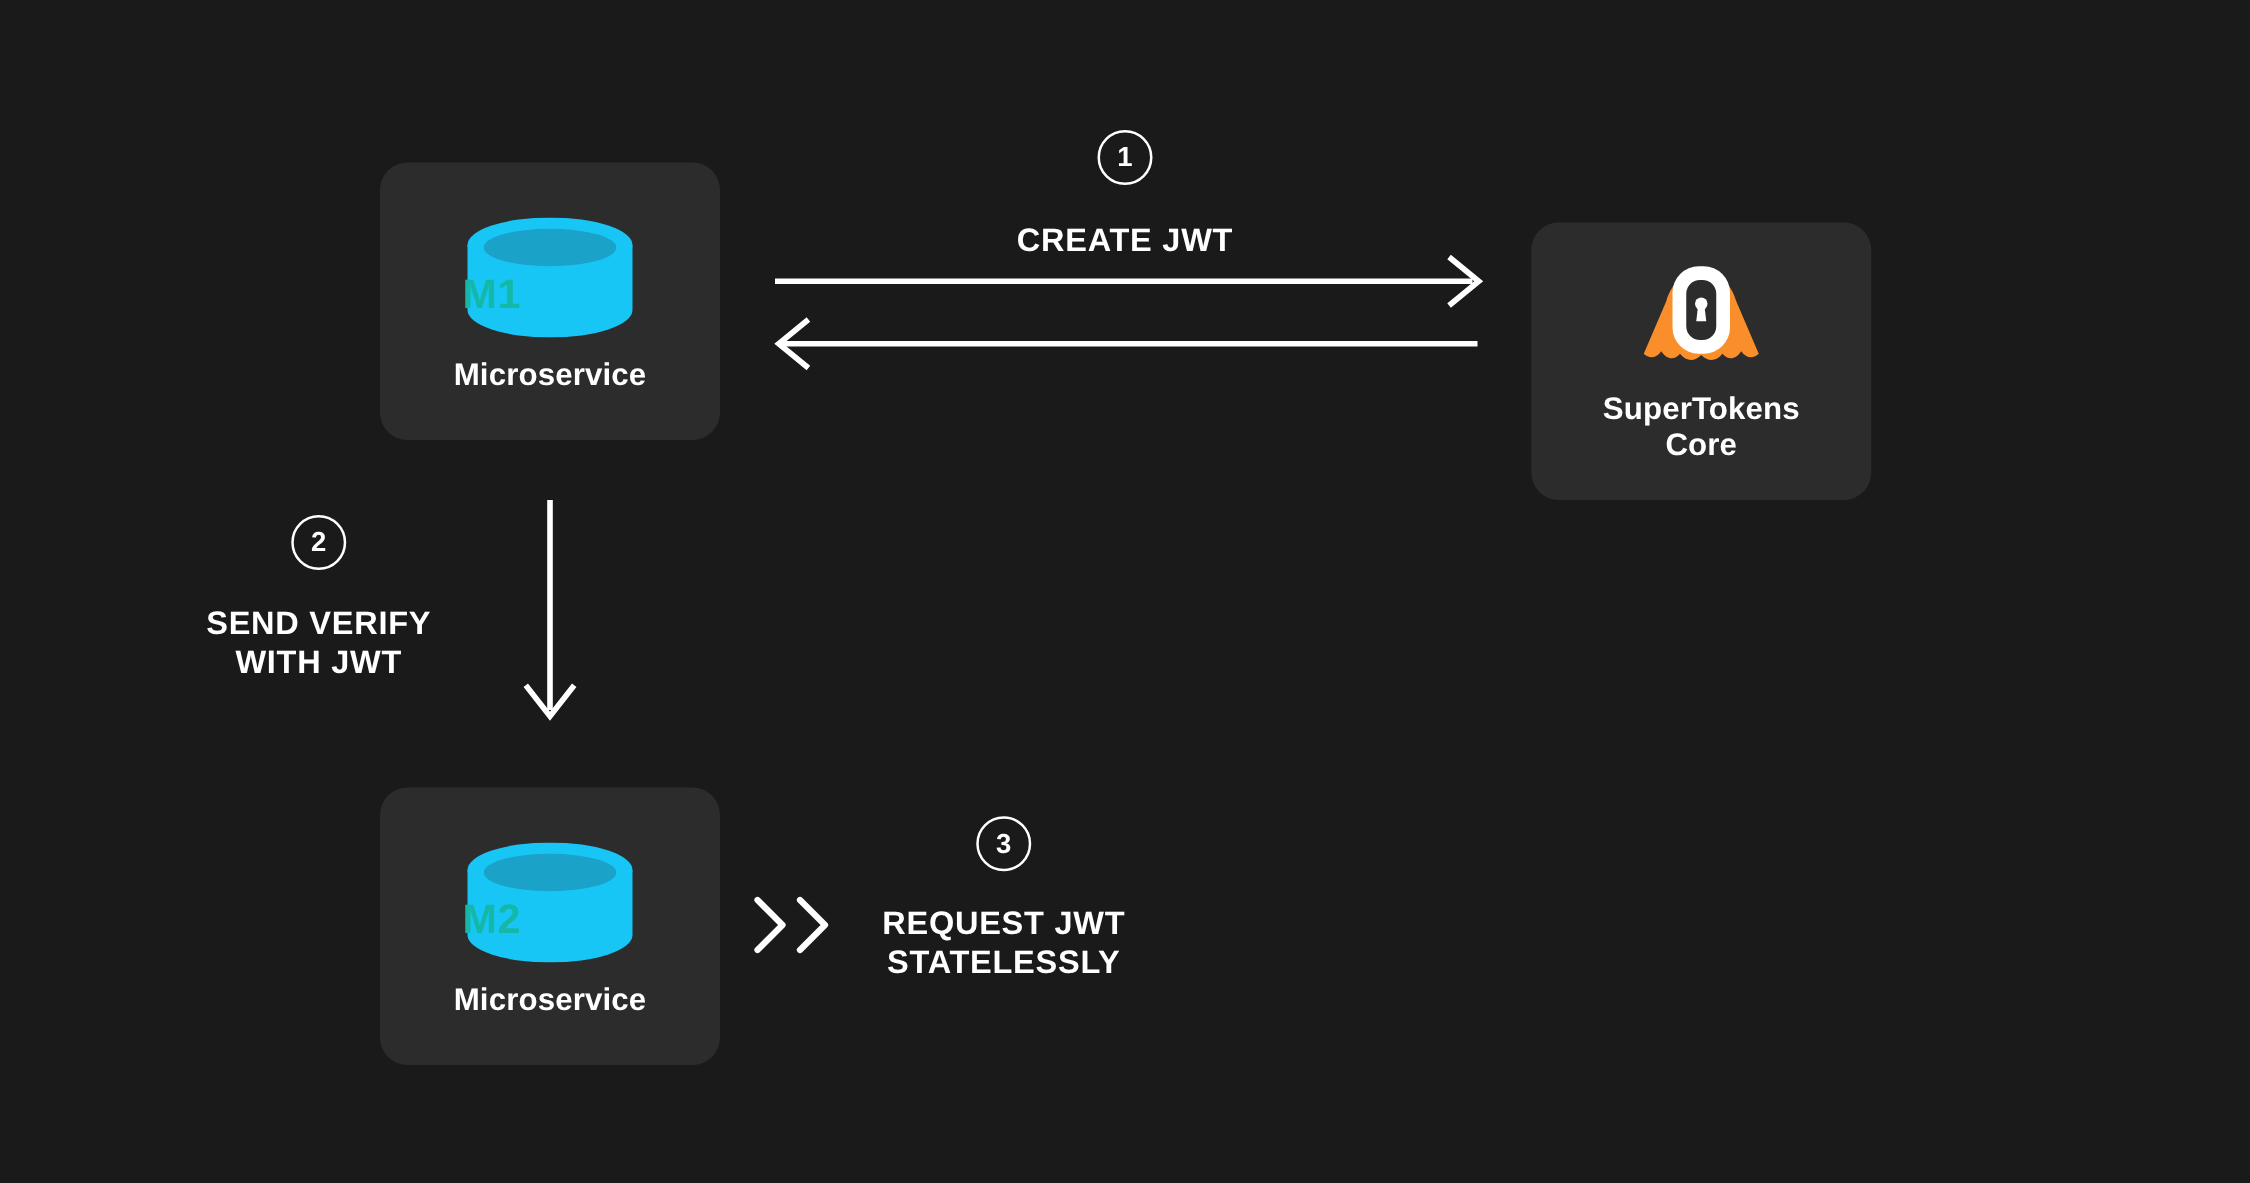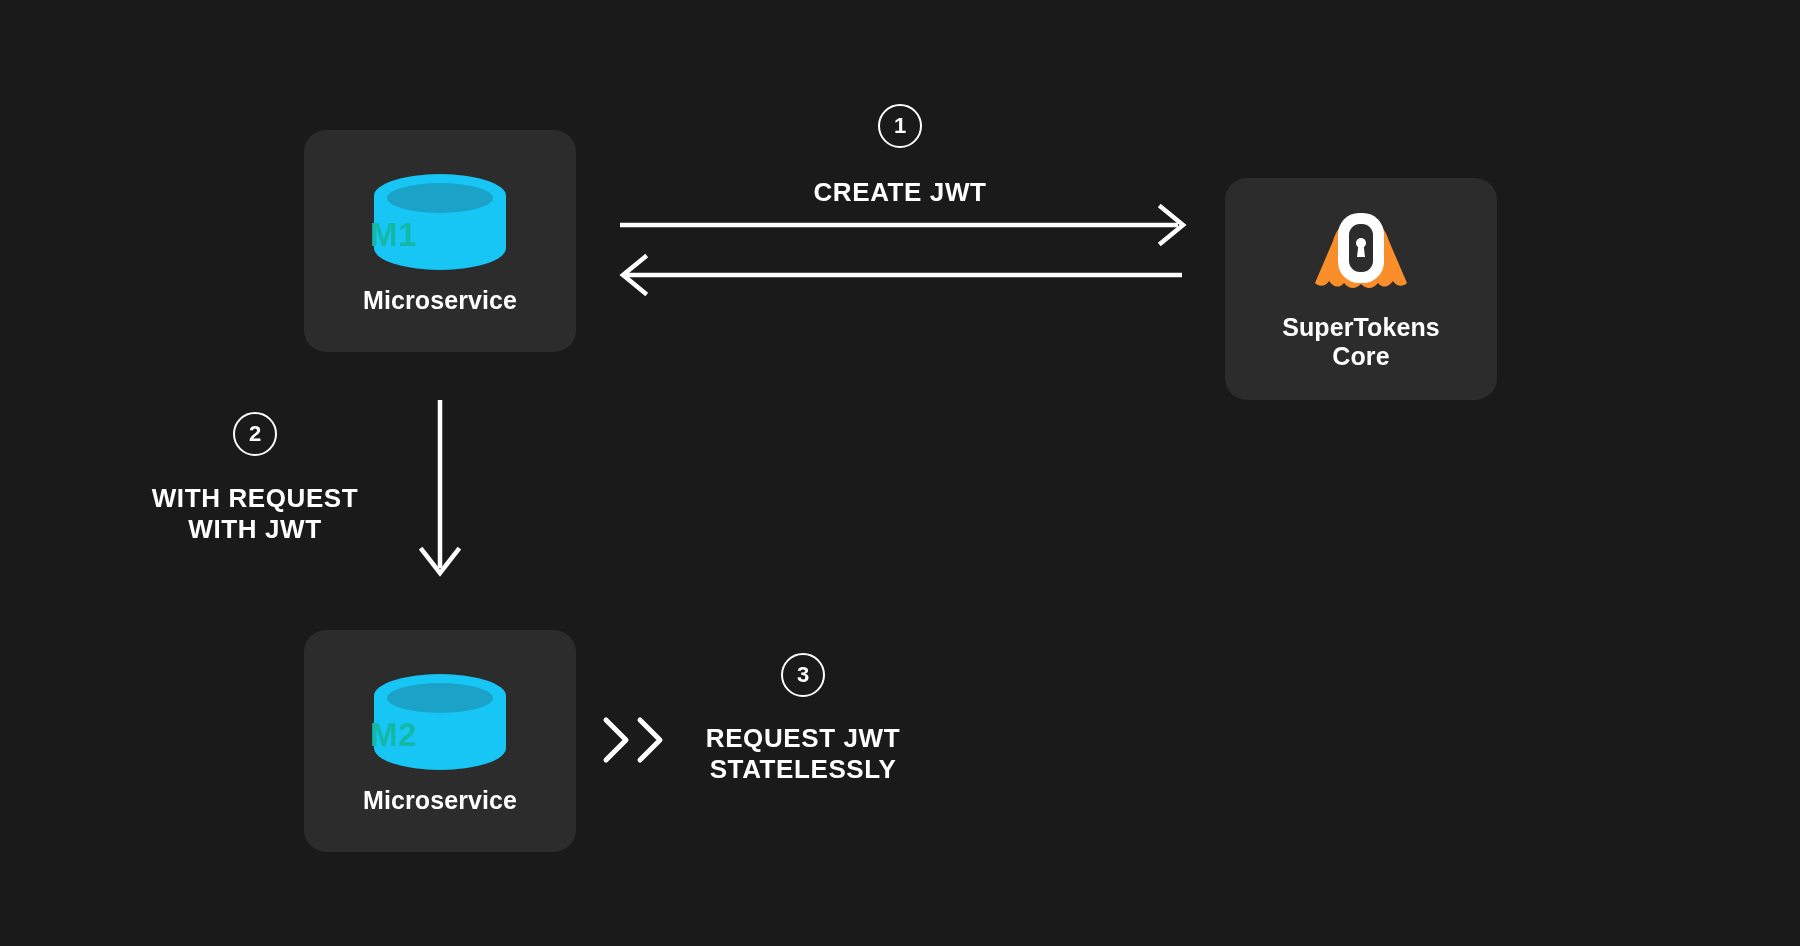--- a/index.html
+++ b/index.html
@@ -200,21 +200,21 @@
   </svg>
 
   <svg class="arrow-svg" style="left:616px; top:255px;" width="570" height="40" viewBox="0 0 570 40" aria-hidden="true">
     <line x1="10" y1="20" x2="566" y2="20" stroke="#ffffff" stroke-width="4.5"></line>
     <path d="M29 2 L7 20 L29 38" stroke="#ffffff" stroke-width="4.5" fill="none" stroke-linecap="square" stroke-linejoin="miter"></path>
   </svg>
 
   <div class="step-circle" style="left:233px; top:412px;">
     <span>2</span>
   </div>
-  <div class="step-caption" style="left:95px; top:473px; width:320px;">WITH REQUEST
+  <div class="step-caption" style="left:95px; top:473px; width:320px;">SEND VERIFY
 WITH JWT</div>
 
   <svg class="arrow-svg" style="left:420px; top:400px;" width="40" height="180" viewBox="0 0 40 180" aria-hidden="true">
     <line x1="20" y1="0" x2="20" y2="168" stroke="#ffffff" stroke-width="4.5"></line>
     <path d="M2 150 L20 173 L38 150" stroke="#ffffff" stroke-width="4.5" fill="none" stroke-linecap="square" stroke-linejoin="miter"></path>
   </svg>
 
   <div class="step-circle" style="left:781px; top:653px;">
     <span>3</span>
   </div>

